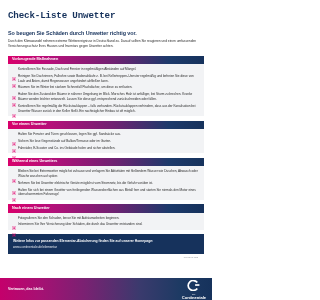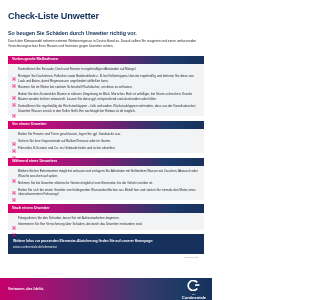--- a/index.html
+++ b/index.html
@@ -30,20 +30,21 @@
     overflow: hidden;
   }
 
   .doc-title {
     font-size: 9.2px;
     font-weight: bold;
     color: #16325c;
     letter-spacing: -0.15px;
     margin: 0 0 8.5px 0;
     line-height: 1.1;
+    font-family: Liberation Mono, monospace;
   }
 
   .lead {
     font-size: 5.4px;
     font-weight: bold;
     color: #16325c;
     margin: 0 0 3.2px 0;
     letter-spacing: -0.05px;
     line-height: 1.15;
   }

